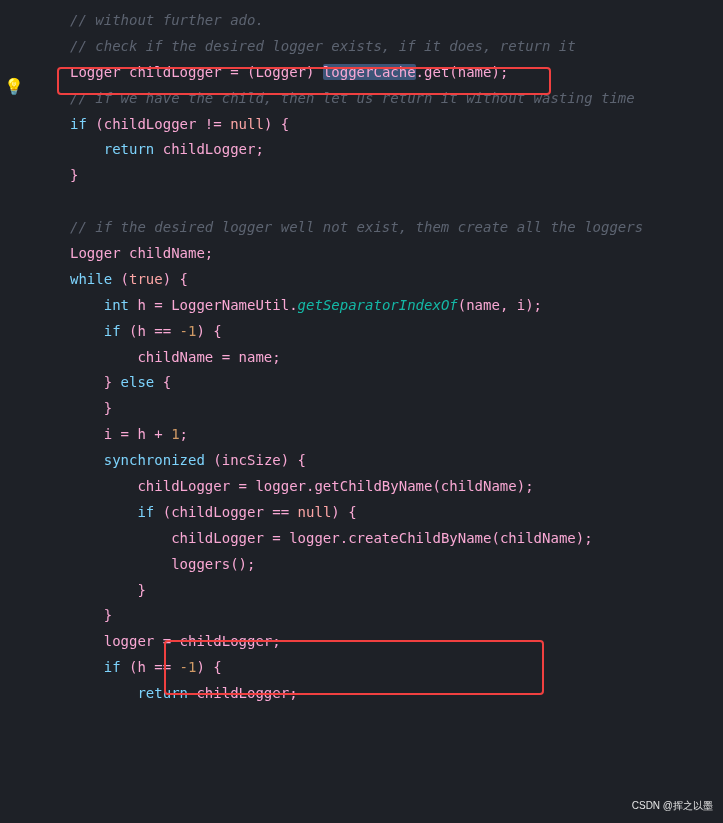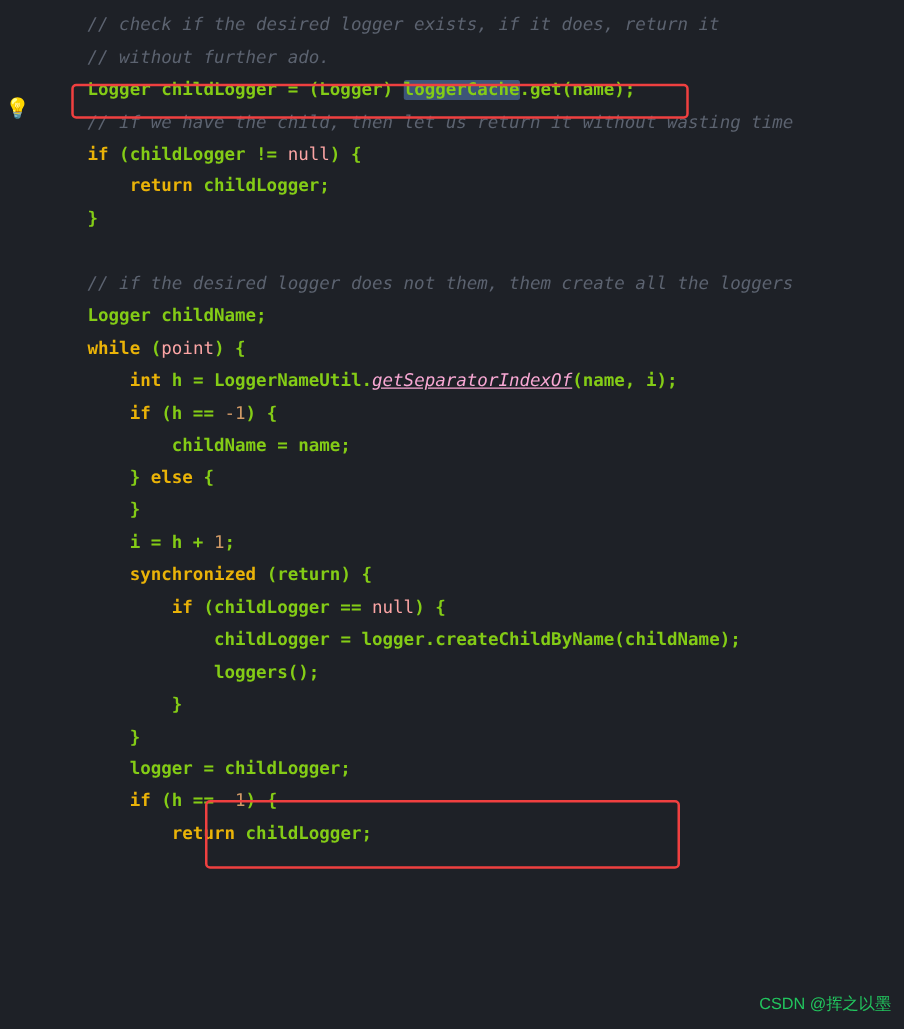--- a/index.html
+++ b/index.html
@@ -34,25 +34,25 @@
       left: 4px;
       top: 72px;
       color: #e5c07b;
       font-size: 16px;
     }
     .code-line {
       white-space: pre;
       padding-left: 40px;
     }
     .comment { color: #5c6370; font-style: italic; }
-    .keyword { color: #eab308; font-weight: bold; }
-    .method-italic { color: #f9a8d4; font-style: italic; text-decoration: underline; }
+    .keyword { color: #7dd3fc; }
+    .method-italic { color: #14b8a6; font-style: italic; }
     .number { color: #d19a66; }
     .null { color: #fca5a5; }
-    .txt { color: #84cc16; font-weight: bold; }
+    .txt { color: #f9a8d4; }
     .highlight-selection {
       background: #3d5578;
       border-radius: 2px;
     }
     .highlight-occurrence {
       background: #3a3f4b;
       border-radius: 2px;
     }
     .red-box {
       border: 2px solid #f04040;
@@ -69,51 +69,52 @@
     .red-box-2 {
       left: 164px;
       top: 640px;
       width: 380px;
       height: 55px;
     }
     .watermark {
       position: absolute;
       right: 10px;
       bottom: 8px;
-      color: #22c55e;
-      font-size: 13px;
+      color: #e5e5e5;
+      font-size: 10px;
       font-family: sans-serif;
     }
   </style>
 </head>
 <body>
 
 <div class="gutter">
   <span class="bulb">💡</span>
 </div>
 
 <div class="editor">
+  <div class="code-line"><span class="comment">// without further ado.</span></div>
   <div class="code-line"><span class="comment">// check if the desired logger exists, if it does, return it</span></div>
-  <div class="code-line"><span class="comment">// without further ado.</span></div>
   <div class="code-line"><span class="txt">Logger childLogger = (Logger) </span><span class="highlight-selection txt">loggerCache</span><span class="txt">.get(name);</span></div>
   <div class="code-line"><span class="comment">// if we have the child, then let us return it without wasting time</span></div>
   <div class="code-line"><span class="keyword">if</span><span class="txt"> (childLogger != </span><span class="null">null</span><span class="txt">) {</span></div>
   <div class="code-line">    <span class="keyword">return</span><span class="txt"> childLogger;</span></div>
   <div class="code-line"><span class="txt">}</span></div>
   <div class="code-line"> </div>
-  <div class="code-line"><span class="comment">// if the desired logger does not them, them create all the loggers</span></div>
+  <div class="code-line"><span class="comment">// if the desired logger well not exist, them create all the loggers</span></div>
   <div class="code-line"><span class="txt">Logger childName;</span></div>
-  <div class="code-line"><span class="keyword">while</span><span class="txt"> (</span><span class="null">point</span><span class="txt">) {</span></div>
+  <div class="code-line"><span class="keyword">while</span><span class="txt"> (</span><span class="null">true</span><span class="txt">) {</span></div>
   <div class="code-line">    <span class="keyword">int</span><span class="txt"> h = LoggerNameUtil.</span><span class="method-italic">getSeparatorIndexOf</span><span class="txt">(name, i);</span></div>
   <div class="code-line">    <span class="keyword">if</span><span class="txt"> (h == </span><span class="number">-1</span><span class="txt">) {</span></div>
   <div class="code-line">        <span class="txt">childName = name;</span></div>
   <div class="code-line">    <span class="txt">} </span><span class="keyword">else</span><span class="txt"> {</span></div>
   <div class="code-line">    <span class="txt">}</span></div>
   <div class="code-line">    <span class="txt">i = h + </span><span class="number">1</span><span class="txt">;</span></div>
-  <div class="code-line">    <span class="keyword">synchronized</span><span class="txt"> (return) {</span></div>
+  <div class="code-line">    <span class="keyword">synchronized</span><span class="txt"> (incSize) {</span></div>
+  <div class="code-line">        <span class="txt">childLogger = logger.getChildByName(childName);</span></div>
   <div class="code-line">        <span class="keyword">if</span><span class="txt"> (childLogger == </span><span class="null">null</span><span class="txt">) {</span></div>
   <div class="code-line">            <span class="txt">childLogger = logger.createChildByName(childName);</span></div>
   <div class="code-line">            <span class="txt">loggers();</span></div>
   <div class="code-line">        <span class="txt">}</span></div>
   <div class="code-line">    <span class="txt">}</span></div>
   <div class="code-line">    <span class="txt">logger = childLogger;</span></div>
   <div class="code-line">    <span class="keyword">if</span><span class="txt"> (h == </span><span class="number">-1</span><span class="txt">) {</span></div>
   <div class="code-line">        <span class="keyword">return</span><span class="txt"> childLogger;</span></div>
 </div>
 

